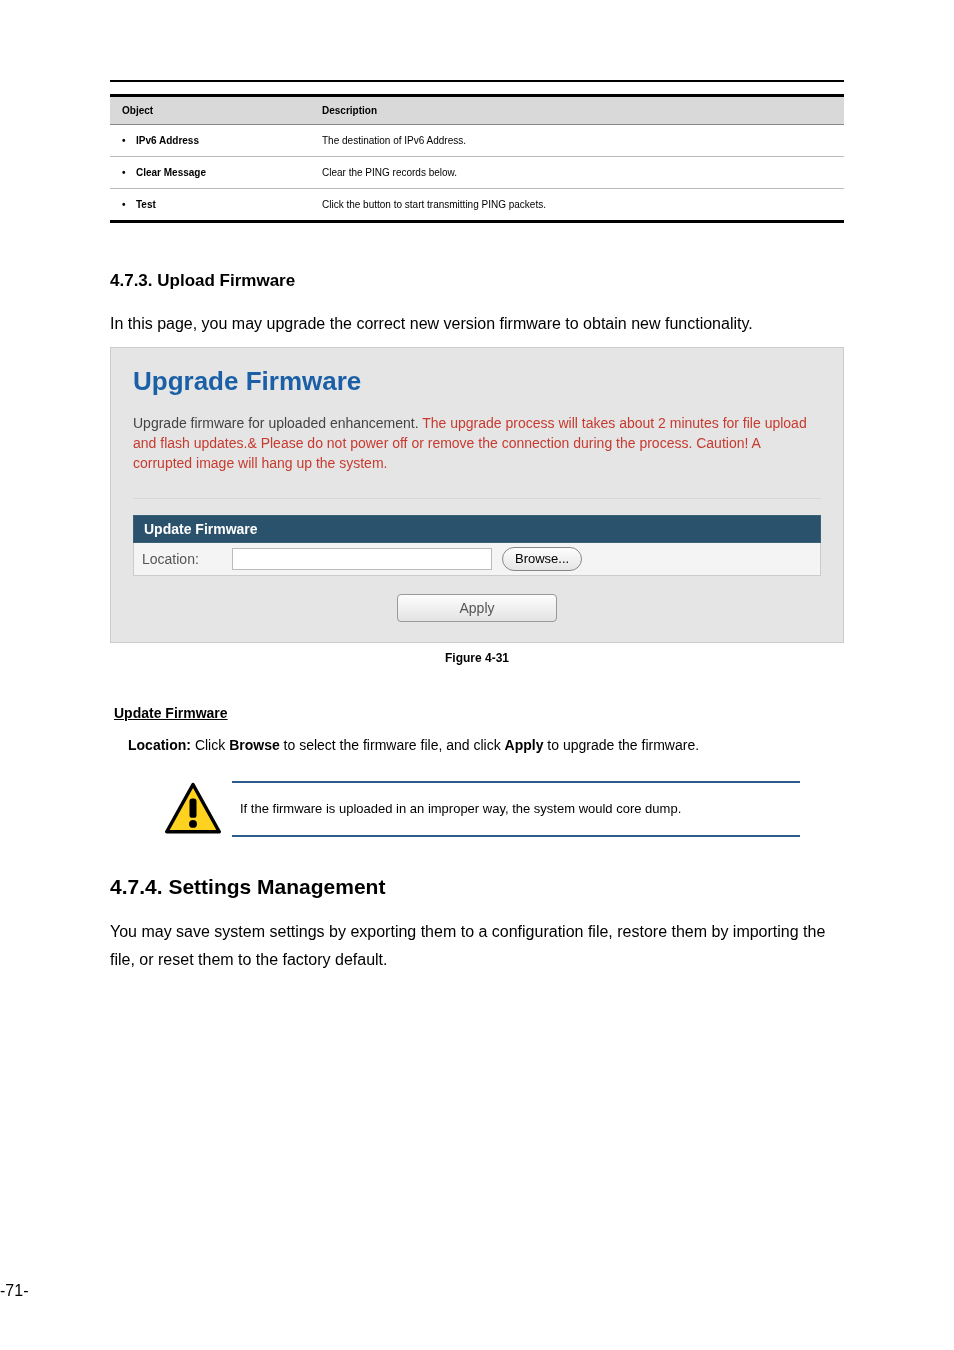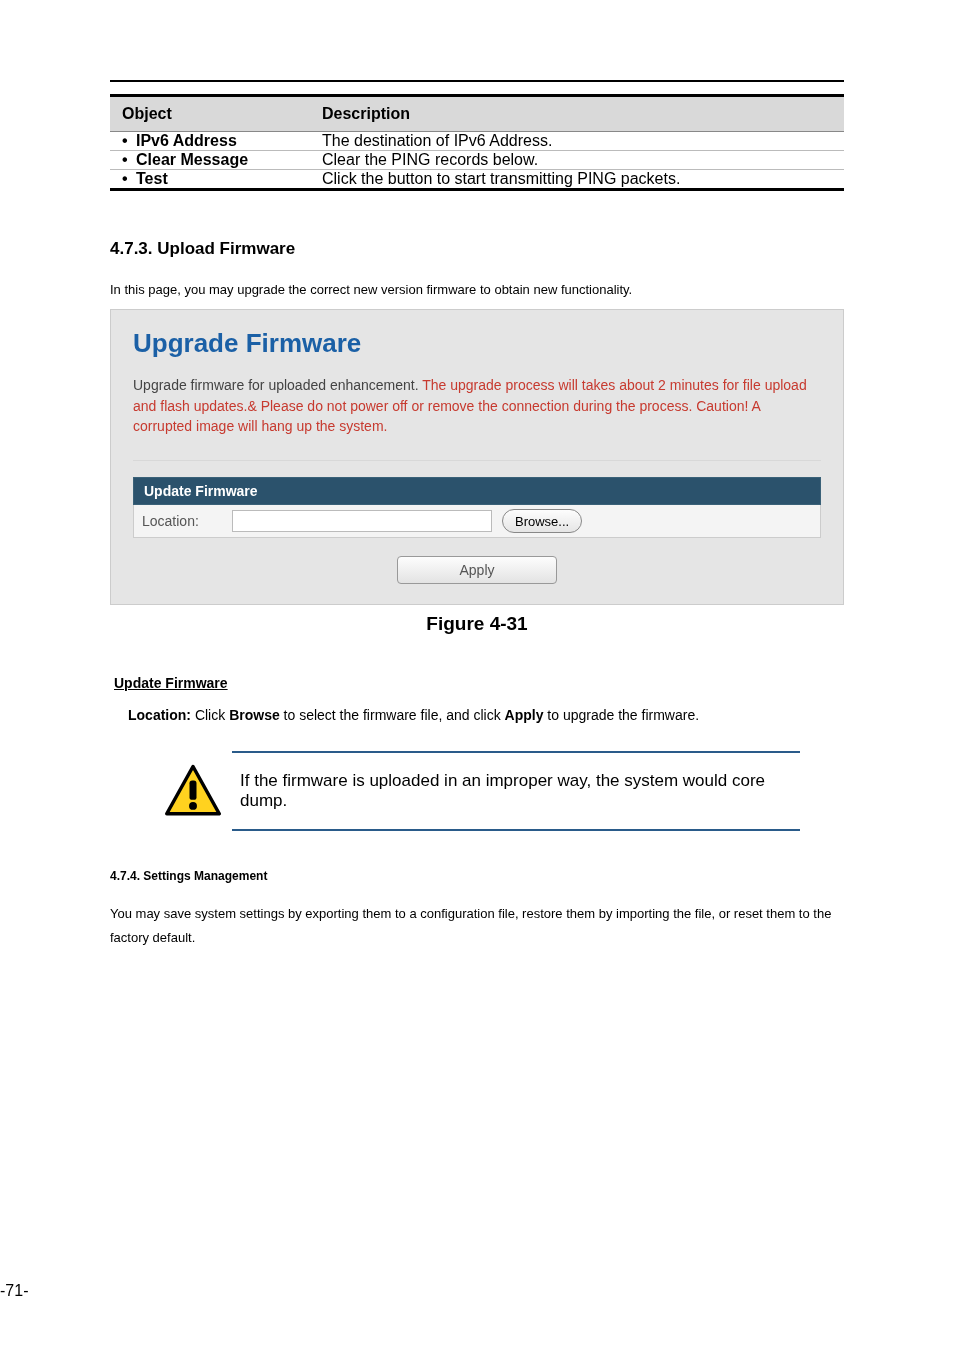--- a/index.html
+++ b/index.html
@@ -16,62 +16,62 @@
   }
   .hr-top {
     border-top: 2px solid #000;
     margin-bottom: 12px;
   }
 
   
   table.obj {
     width: 100%;
     border-collapse: collapse;
-    font-size: 16px;
+    font-size: 10px;
     border-top: 3px solid #000;
     border-bottom: 3px solid #000;
   }
   table.obj thead tr {
     background: #d9d9d9;
   }
   table.obj th {
     text-align: left;
     font-weight: bold;
     padding: 8px 12px;
     border-bottom: 1px solid #888;
   }
   table.obj td {
-    padding: 0 12px;
+    padding: 10px 12px;
     border-top: 1px solid #bbb;
     vertical-align: top;
   }
   table.obj td.objcell {
     width: 200px;
     font-weight: bold;
   }
   table.obj td.objcell .bullet {
     display: inline-block;
     width: 14px;
   }
 
   
   .h473 {
     font-size: 17px;
     font-weight: bold;
     margin-top: 48px;
     margin-bottom: 14px;
   }
   .h474 {
-    font-size: 12px;
+    font-size: 21px;
     font-weight: bold;
     margin-top: 38px;
     margin-bottom: 14px;
   }
   .body-text {
-    font-size: 13px;
+    font-size: 16px;
     line-height: 1.8;
     margin-top: 19px;
   }
 
   
   .panel {
     border: 1px solid #ccc;
     background: #e5e5e5;
     margin-top: 8px;
     padding: 18px 22px 20px 22px;
@@ -140,21 +140,21 @@
     height: 28px;
     font-size: 14px;
     color: #555;
     background: linear-gradient(#fdfdfd,#e3e3e3);
     border: 1px solid #999;
     border-radius: 4px;
   }
 
   .fig-caption {
     text-align: center;
-    font-size: 19px;
+    font-size: 12px;
     font-weight: bold;
     margin-top: 8px;
   }
 
   .uf-heading {
     font-size: 14px;
     font-weight: bold;
     text-decoration: underline;
     margin-top: 40px;
     margin-bottom: 16px;
@@ -179,22 +179,23 @@
     justify-content: center;
     padding-right: 6px;
   }
   .note .icon svg { width: 56px; height: 56px; }
   .note .msg {
     flex: 1;
     border-top: 2px solid #2a5b8a;
     border-bottom: 2px solid #2a5b8a;
     display: flex;
     align-items: center;
-    font-size: 17px;
+    font-size: 13px;
     padding: 18px 8px;
+    text-align: right;
   }
 
   .footer {
     position: absolute;
     bottom: 50px;
     left: 0;
     width: 100%;
     text-align: left;
     font-size: 16px;
   }

